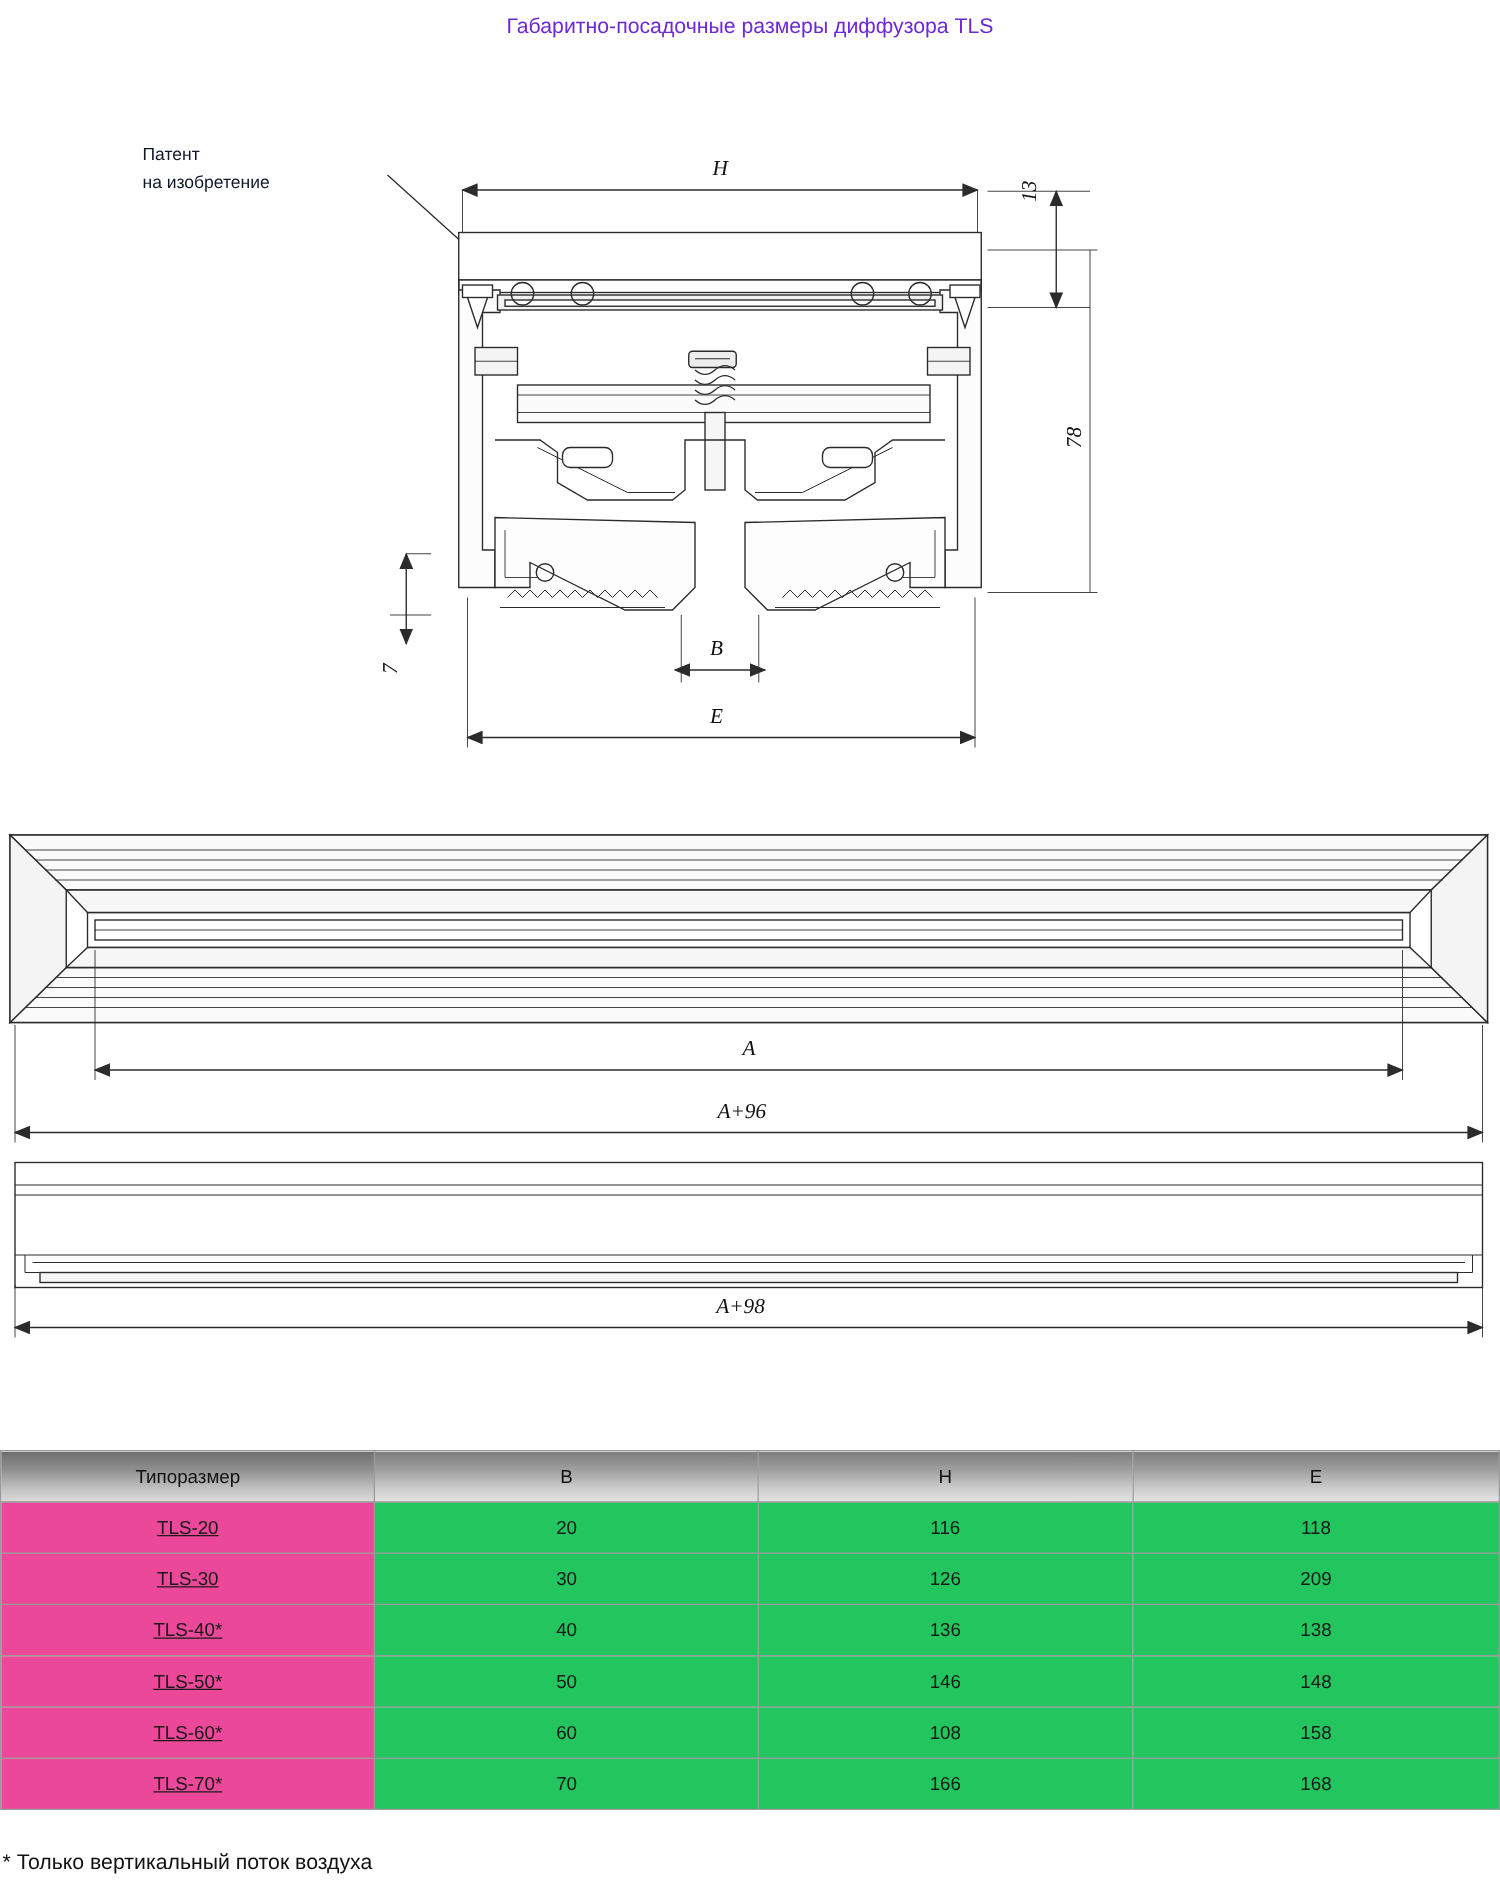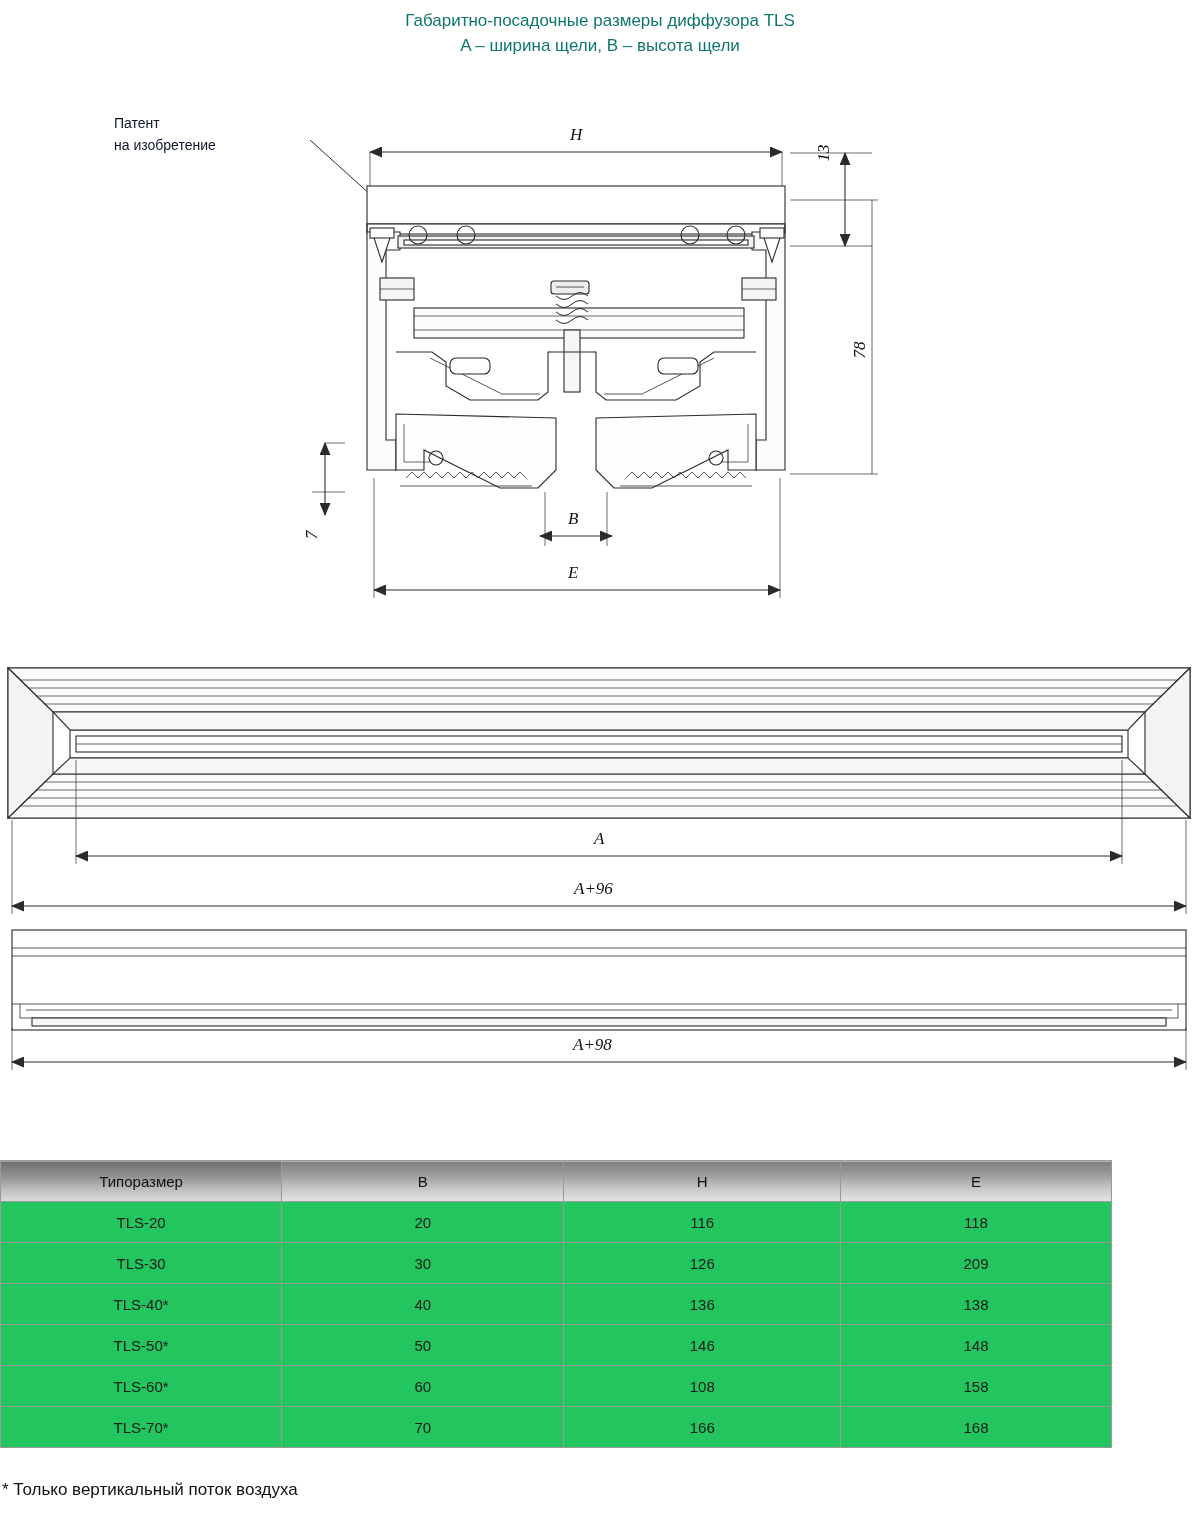--- a/index.html
+++ b/index.html
@@ -18,21 +18,21 @@
 
   
   .title {
     position: absolute;
     top: 8px;
     left: 0;
     width: 1200px;
     text-align: center;
     font-size: 17px;
     line-height: 25px;
-    color: #0f766e;
+    color: #6d28d9;
   }
 
   
   .drawing {
     position: absolute;
     top: 0;
     left: 0;
     width: 1200px;
     height: 1120px;
   }
@@ -63,42 +63,43 @@
 
   
   .table-wrap {
     position: absolute;
     left: 0;
     top: 1160px;
     width: 1200px;
   }
   table.specs {
     border-collapse: collapse;
-    width: 1112px;
+    width: 1200px;
     margin-left: 0;
     font-size: 15px;
   }
   table.specs th, table.specs td {
     border: 1px solid #9a9a9a;
     height: 38px;
     text-align: center;
     font-weight: normal;
     color: #1a1a1a;
   }
   table.specs thead th {
     background: linear-gradient(to bottom, #7e7e7e 0%, #9e9e9e 35%, #c9c9c9 70%, #e4e4e4 100%);
     color: #111;
     font-size: 15px;
   }
   table.specs thead th:first-child {
     background: linear-gradient(to bottom, #6f6f6f 0%, #8e8e8e 35%, #bdbdbd 70%, #dcdcdc 100%);
   }
   table.specs tbody tr td:first-child {
-    background: #22c55e;
+    background: #ec4899;
     width: 295px;
+    text-decoration: underline;
   }
   table.specs tbody tr td {
     background: #22c55e;
   }
   table.specs col.c1 { width: 295px; }
   table.specs col.c2 { width: 305px; }
   table.specs col.c3 { width: 298px; }
   table.specs col.c4 { width: 292px; }
 
   .footnote {
@@ -107,21 +108,20 @@
     top: 1480px;
     font-size: 17px;
     color: #111;
   }
 </style>
 </head>
 <body>
 
 <div class="title">
   <div>Габаритно-посадочные размеры диффузора TLS</div>
-  <div>A – ширина щели, B – высота щели</div>
 </div>
 
 <div class="drawing">
 
   <svg width="1200" height="1120" viewBox="0 0 1200 1120">
     <defs>
       <marker id="arrEnd" markerWidth="12" markerHeight="10" refX="11" refY="5" orient="auto">
         <path d="M0,0 L12,5 L0,10 z" fill="#2b2b2b"></path>
       </marker>
       <marker id="arrStart" markerWidth="12" markerHeight="10" refX="1" refY="5" orient="auto">

